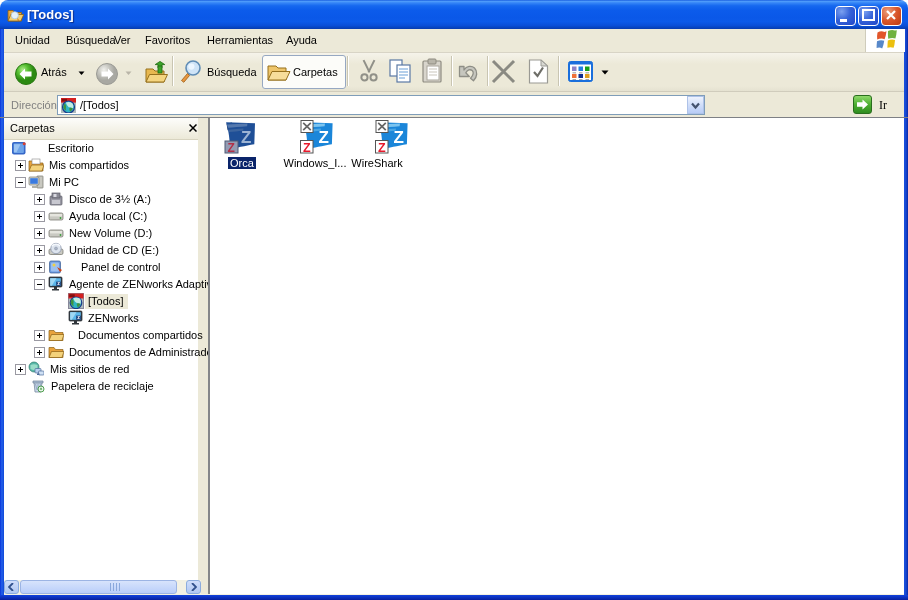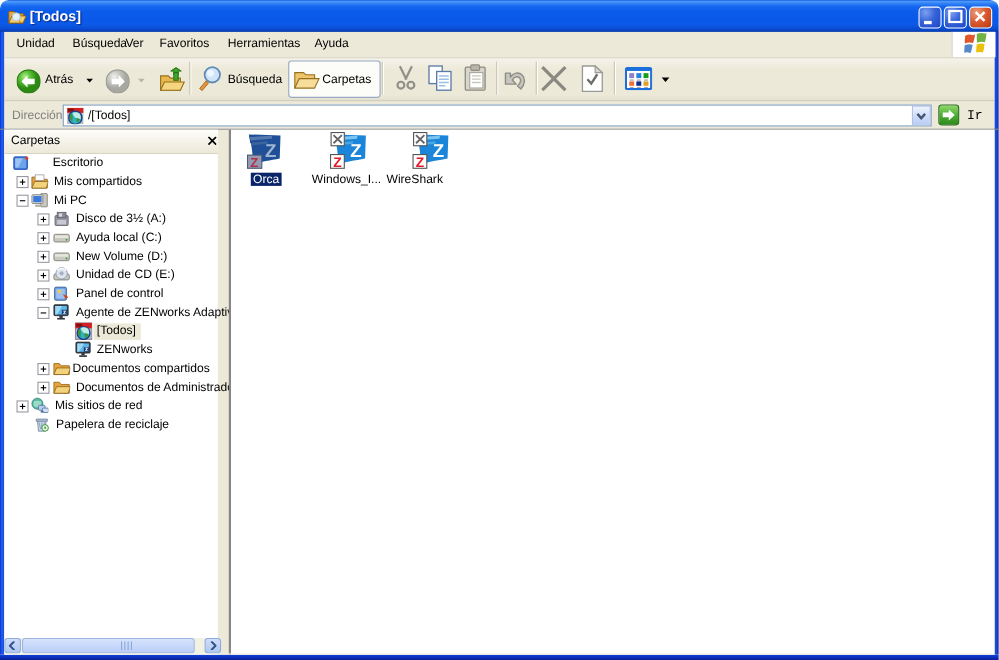--- a/index.html
+++ b/index.html
@@ -16,24 +16,24 @@
 #btnmax{left:858px;background:radial-gradient(circle at 30% 25%,#7ba1f0 0%,#3663d8 45%,#1e45c8 100%)}
 #btnclose{left:881px;background:radial-gradient(circle at 30% 25%,#eb9e7c 0%,#d9562b 50%,#bc3a12 100%)}
 #menubar{position:absolute;left:4px;top:29px;width:900px;height:23px;background:#ece9d8;font-size:11px;color:#000}
 .menuitem{position:absolute;top:5px}
 #winlogo{position:absolute;left:861px;top:0px;width:39px;height:23px;background:#fff;border-left:1px solid #cfccbb}
 #toolbar{position:absolute;left:4px;top:52px;width:900px;height:40px;background:linear-gradient(180deg,#f6f4ec 0%,#ece9d8 30%,#ece9d8 85%,#e3e0cf 100%)}
 .tsep{position:absolute;top:4px;width:1px;height:30px;background:#c9c5b2;box-shadow:1px 0 0 #fff}
 #addrbar{position:absolute;left:4px;top:92px;width:900px;height:25px;background:#ece9d8}
 #addrline{position:absolute;left:0px;top:117px;width:908px;height:1px;background:#7e8085}
 #addrlabel{position:absolute;left:7px;top:7px;font-size:11px;color:#808080}
-#combo{position:absolute;left:53px;top:3px;width:790px;height:20px;background:#fff;border:1px solid #7f9db9;box-sizing:border-box}
+#combo{position:absolute;left:53px;top:3px;width:648px;height:20px;background:#fff;border:1px solid #7f9db9;box-sizing:border-box}
 #combotext{position:absolute;left:22px;top:3px;font-size:11px;color:#000}
 #irbtn{position:absolute;left:849px;top:3px;width:19px;height:19px;border-radius:3px;background:linear-gradient(180deg,#8ed96a 0%,#4cae32 50%,#2f8c1f 100%);border:1px solid #2a6e1e;box-sizing:border-box}
-#irtext{position:absolute;left:875px;top:6px;font-size:12px;color:#000;font-family:Liberation Mono, monospace}
+#irtext{position:absolute;left:875px;top:6px;font-size:12px;color:#000;font-family:Liberation Serif, serif}
 #content{position:absolute;left:4px;top:118px;width:900px;height:477px;background:#ece9d8}
 #leftpane{position:absolute;left:0px;top:0px;width:194px;height:477px;background:#fff}
 #paneheader{position:absolute;left:0;top:0;width:194px;height:21px;background:linear-gradient(180deg,#fdfdfb,#ece9d8);border-bottom:1px solid #d8d4c0;font-size:11px}
 #splitline{position:absolute;left:204px;top:0;width:2px;height:477px;background:#848689}
 #mainpane{position:absolute;left:206px;top:0;width:694px;height:477px;background:#fff}
 .treerow{position:absolute;height:16px;font-size:11px;white-space:nowrap}
 .pm{position:absolute;width:9px;height:9px;background:#fff;border:1px solid #9a99a2;box-sizing:content-box}
 .pm:before{content:"";position:absolute;left:2px;top:4px;width:5px;height:1px;background:#000}
 .pm.plus:after{content:"";position:absolute;left:4px;top:2px;width:1px;height:5px;background:#000}
 .ticon{position:absolute;width:16px;height:16px}
@@ -300,21 +300,21 @@
 </div>
 
 <div class="treerow" style="left:0;top:141px">
 <span class="pm plus" style="left:30px;top:3px"></span>
 <svg class="ticon" style="left:44px;top:0" viewBox="0 0 16 16">
 <rect x="1.5" y="2" width="11" height="12" rx="1.5" fill="#6a9ae0" stroke="#3a5a90" stroke-width="0.7"></rect>
 <rect x="3" y="3.5" width="8" height="9" rx="1" fill="#9ec0ef"></rect>
 <path d="M9,8 L14,11 L12,13 Z" fill="#d04010"></path>
 <circle cx="6" cy="6" r="1.5" fill="#f0d040"></circle>
 </svg>
-<span class="tlabel" style="left:65px">Panel de control</span>
+<span class="tlabel" style="left:77px">Panel de control</span>
 </div>
 
 <div class="treerow" style="left:0;top:158px">
 <span class="pm" style="left:30px;top:3px"></span>
 <svg class="ticon" style="left:44px;top:0" viewBox="0 0 16 16">
 <rect x="1" y="1" width="13" height="10" rx="1" fill="#384048" stroke="#20262c" stroke-width="0.7"></rect>
 <path d="M2.2,2.2 L12.8,2.2 L12.8,9.8 L2.2,9.8 Z" fill="#5cb8ec"></path>
 <path d="M2.2,2.2 L8.5,2.2 L3.8,9.8 L2.2,9.8 Z" fill="#a0d8f4"></path>
 <rect x="8.2" y="5.6" width="4.6" height="4.2" fill="#1a3c78"></rect>
 <text x="9.2" y="9.2" font-size="5.5" font-weight="bold" fill="#fff" font-family="Liberation Sans">z</text>
@@ -349,21 +349,21 @@
 </svg>
 <span class="tlabel" style="left:84px">ZENworks</span>
 </div>
 
 <div class="treerow" style="left:0;top:209px">
 <span class="pm plus" style="left:30px;top:3px"></span>
 <svg class="ticon" style="left:44px;top:0" viewBox="0 0 16 16">
 <path d="M1,3.5 L6,3.5 L7.5,5.5 L15,5.5 L15,13.5 L1,13.5 Z" fill="#e8a33d" stroke="#8a6015" stroke-width="0.7"></path>
 <path d="M1,13.5 L3.5,7.5 L16,7.5 L14,13.5 Z" fill="#f3d27c" stroke="#8a6015" stroke-width="0.7"></path>
 </svg>
-<span class="tlabel" style="left:62px">Documentos compartidos</span>
+<span class="tlabel" style="left:74px">Documentos compartidos</span>
 </div>
 
 <div class="treerow" style="left:0;top:226px">
 <span class="pm plus" style="left:30px;top:3px"></span>
 <svg class="ticon" style="left:44px;top:0" viewBox="0 0 16 16">
 <path d="M1,3.5 L6,3.5 L7.5,5.5 L15,5.5 L15,13.5 L1,13.5 Z" fill="#e8a33d" stroke="#8a6015" stroke-width="0.7"></path>
 <path d="M1,13.5 L3.5,7.5 L16,7.5 L14,13.5 Z" fill="#f3d27c" stroke="#8a6015" stroke-width="0.7"></path>
 </svg>
 <span class="tlabel" style="left:65px">Documentos de Administrado</span>
 </div>

